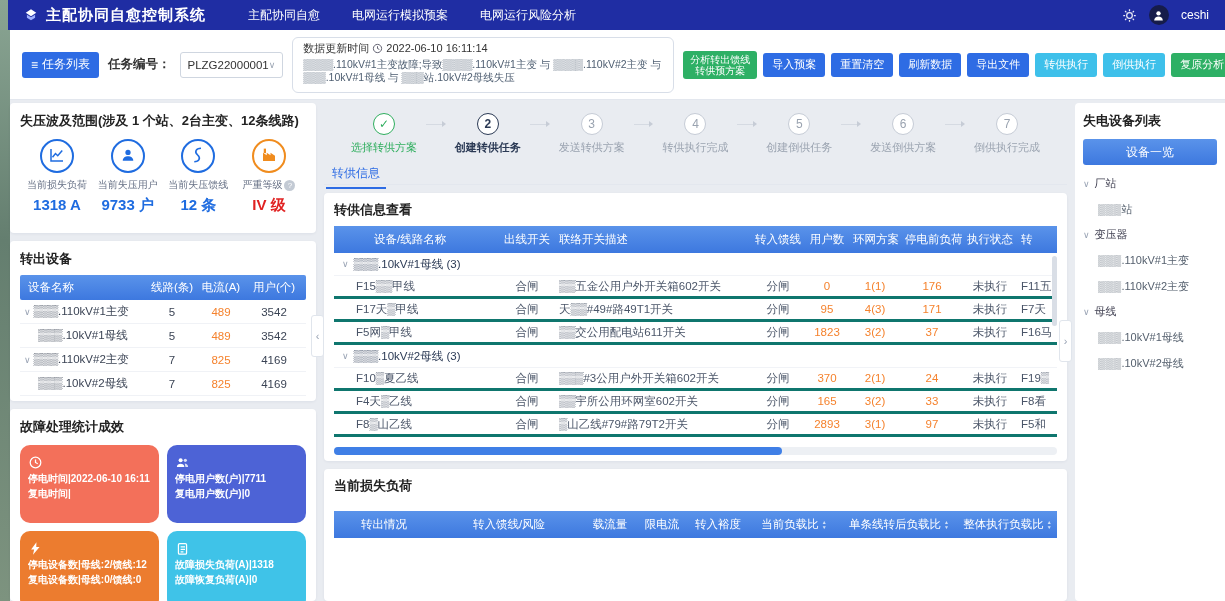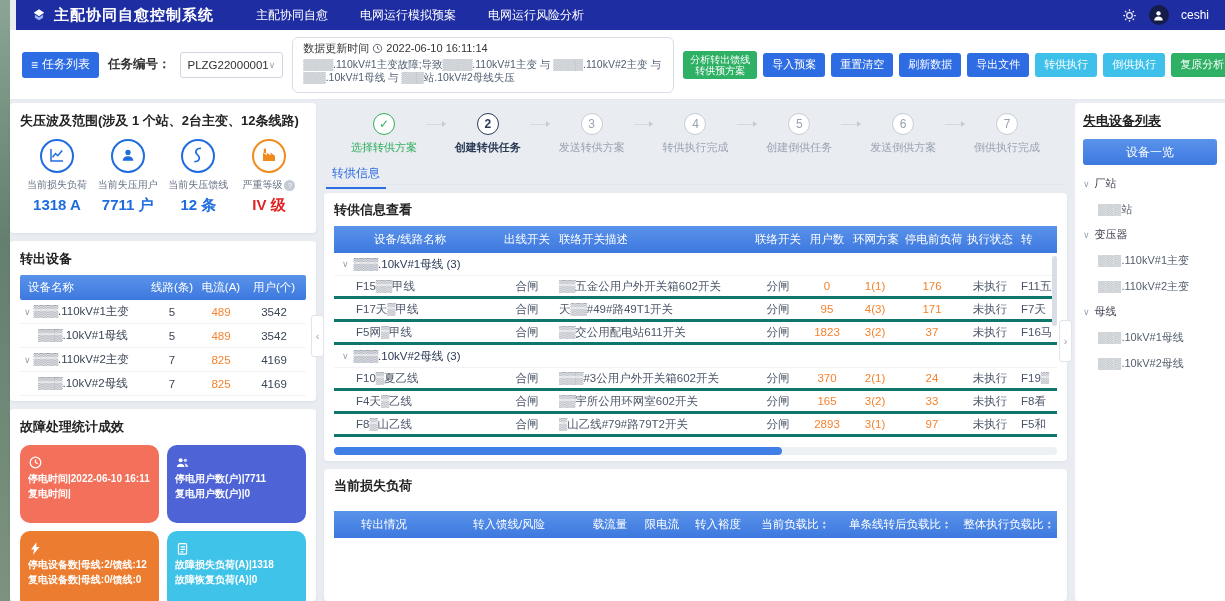--- a/index.html
+++ b/index.html
@@ -1,20 +1,20 @@
 <!DOCTYPE html>
 <html><head>
 <meta charset="utf-8">
 <style>
 *{margin:0;padding:0;box-sizing:border-box;}
 html,body{width:1225px;height:601px;}
 body{font-family:"Liberation Sans","DejaVu Sans",sans-serif;background:#e9ecf1;position:relative;overflow:hidden;font-size:12px;}
 .bg-strip{position:absolute;left:0;top:0;bottom:0;width:10px;background:linear-gradient(180deg,#8aa593,#647e6f 40%,#7d937f);}
 
-.navbar{position:absolute;left:16px;top:0;right:0;height:30px;background:#1f2da3;display:flex;align-items:center;color:#fff;padding-left:16px;z-index:6;}
+.navbar{position:absolute;left:8px;top:0;right:0;height:30px;background:#1f2da3;display:flex;align-items:center;color:#fff;padding-left:16px;z-index:6;}
 .logo{width:14px;height:14px;margin-right:8px;display:flex;align-items:center;}
 .logo svg{width:14px;height:14px;}
 .navbar-title{font-size:15px;font-weight:bold;letter-spacing:1px;margin-right:26px;white-space:nowrap;}
 .nav-items{display:flex;height:30px;}
 .nav-item{font-size:12px;padding:0 16px;line-height:30px;cursor:pointer;white-space:nowrap;}
 .navbar-right{margin-left:auto;display:flex;align-items:center;gap:12px;padding-right:16px;}
 .gear{width:15px;height:15px;cursor:pointer;opacity:.9;}
 .gear svg{width:15px;height:15px;}
 .avatar{width:20px;height:20px;border-radius:50%;background:#161c4a;display:flex;align-items:center;justify-content:center;cursor:pointer;}
 .avatar svg{width:13px;height:13px;}
@@ -101,21 +101,21 @@
 .vscroll{position:absolute;right:0;top:30px;width:5px;height:70px;background:#d9dee6;border-radius:3px;}
 .hscroll{height:8px;background:#edf0f4;border-radius:4px;margin-top:5px;position:relative;flex:none;}
 .hthumb{position:absolute;left:0;top:0;height:8px;width:62%;background:#3f7fe6;border-radius:4px;}
 .p-plan{margin-top:8px;padding:8px 10px;height:132px;flex:none;overflow:hidden;}
 .p-plan .thead{margin-top:16px;}
 .p0{width:100px;}.p1{width:150px;}.p2{width:52px;}.p3{width:52px;}.p4{width:60px;}
 .p5{width:92px;}.p6{width:118px;}.p7{width:99px;}
 .sort{display:inline-flex;flex-direction:column;margin-left:3px;font-size:5px;line-height:4.5px;color:#cfe0f8;vertical-align:middle;cursor:pointer;}
 
 .right-col{width:150px;background:#fff;padding:9px 8px;display:flex;flex-direction:column;flex:none;border-radius:4px 0 0 4px;}
-.r-title{font-size:13px;font-weight:bold;color:#222;white-space:nowrap;text-decoration:underline;}
+.r-title{font-size:13px;font-weight:bold;color:#222;white-space:nowrap;}
 .r-header{margin-top:9px;height:26px;border-radius:3px;background:linear-gradient(180deg,#5a93ea,#3d78df);color:#fff;font-size:12px;display:flex;align-items:center;justify-content:center;cursor:pointer;}
 .tree{margin-top:6px;font-size:11px;color:#445;overflow:hidden;}
 .tree-group{display:flex;align-items:center;gap:5px;height:25px;cursor:pointer;}
 .tree-child{padding-left:15px;height:26px;display:flex;align-items:center;color:#55606e;cursor:pointer;white-space:nowrap;overflow:hidden;}
 
 .handle{position:absolute;width:13px;height:42px;background:#fff;border:1px solid #e0e5ec;display:flex;align-items:center;justify-content:center;color:#98a2b3;font-size:11px;border-radius:3px;cursor:pointer;z-index:4;}
 .handle-left{left:311px;top:315px;}
 .handle-right{left:1059px;top:320px;}
 </style>
 </head>
@@ -210,21 +210,21 @@
             <div class="stat-value">1318 A</div>
           </div>
           <div class="stat">
             <div class="stat-circle">
               <span><svg viewBox="0 0 24 24">
                   <circle cx="12" cy="8.5" r="3.5" fill="currentColor"></circle>
                   <path d="M5 19.5c0-4 3.5-5.8 7-5.8s7 1.8 7 5.8z" fill="currentColor"></path>
                 </svg></span>
             </div>
             <div class="stat-label">当前失压用户</div>
-            <div class="stat-value">7711 户</div>
+            <div class="stat-value">9733 户</div>
           </div>
           <div class="stat">
             <div class="stat-circle">
               <span><svg viewBox="0 0 24 24">
                   <path d="M16 3c-7 0-9 5-4.5 9S13.5 21 7 21" fill="none" stroke="currentColor" stroke-width="2.2"></path>
                 </svg></span>
             </div>
             <div class="stat-label">当前失压馈线</div>
             <div class="stat-value">12 条</div>
           </div>
@@ -371,21 +371,21 @@
       <span class="tab">转供信息</span>
     </div>
 
     <div class="panel p-info">
       <div class="p-title">转供信息查看</div>
       <div class="table-wrap">
         <div id="main-thead" class="thead">
             <div class="tc c0">设备/线路名称</div>
             <div class="tc c1">出线开关</div>
             <div class="tc c2">联络开关描述</div>
-            <div class="tc c3">联络开关</div>
+            <div class="tc c3">转入馈线</div>
             <div class="tc c4">用户数</div>
             <div class="tc c5">环网方案</div>
             <div class="tc c6">停电前负荷</div>
             <div class="tc c7">执行状态</div>
             <div class="tc c8">转</div>
           </div>
         <div id="main-tbody">
             <div class="group-row">
               <span class="caret">∨</span>
               <span>▒▒▒.10kV#1母线 (3)</span>

